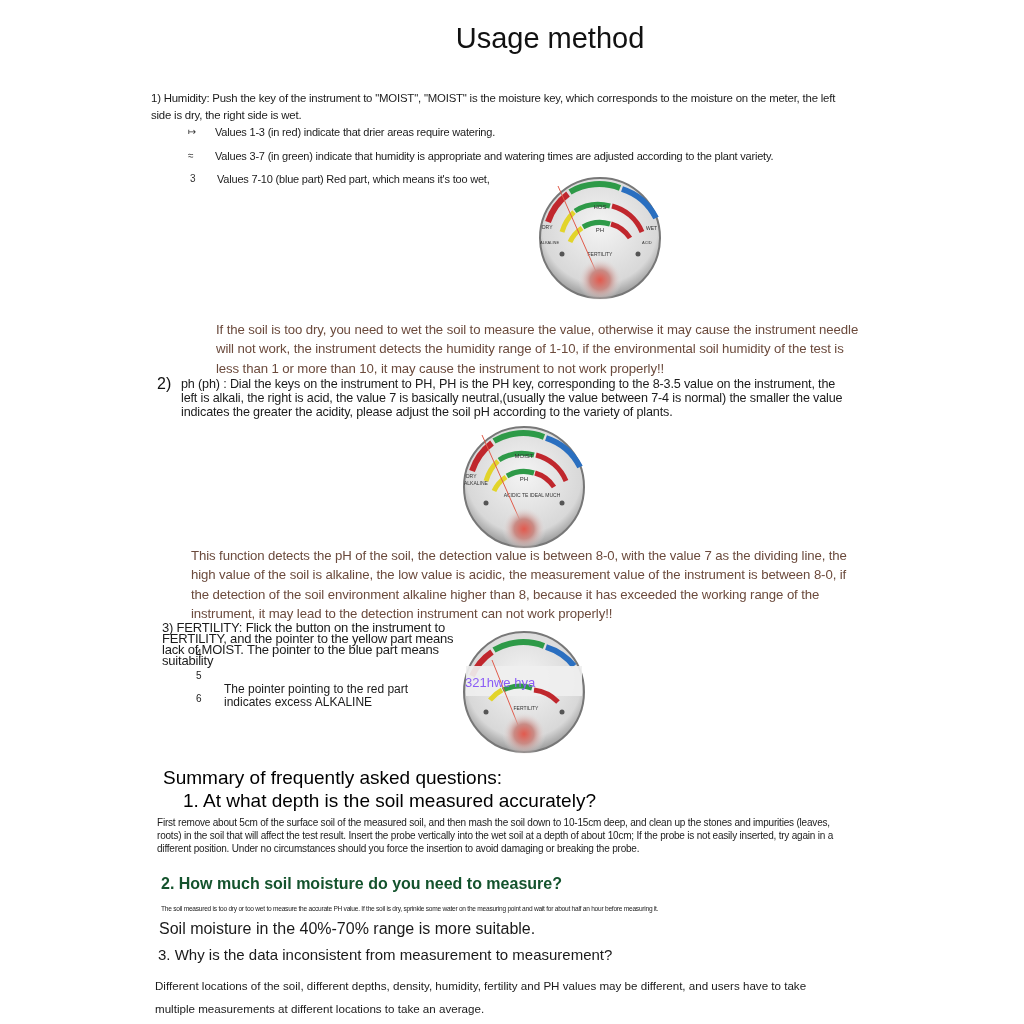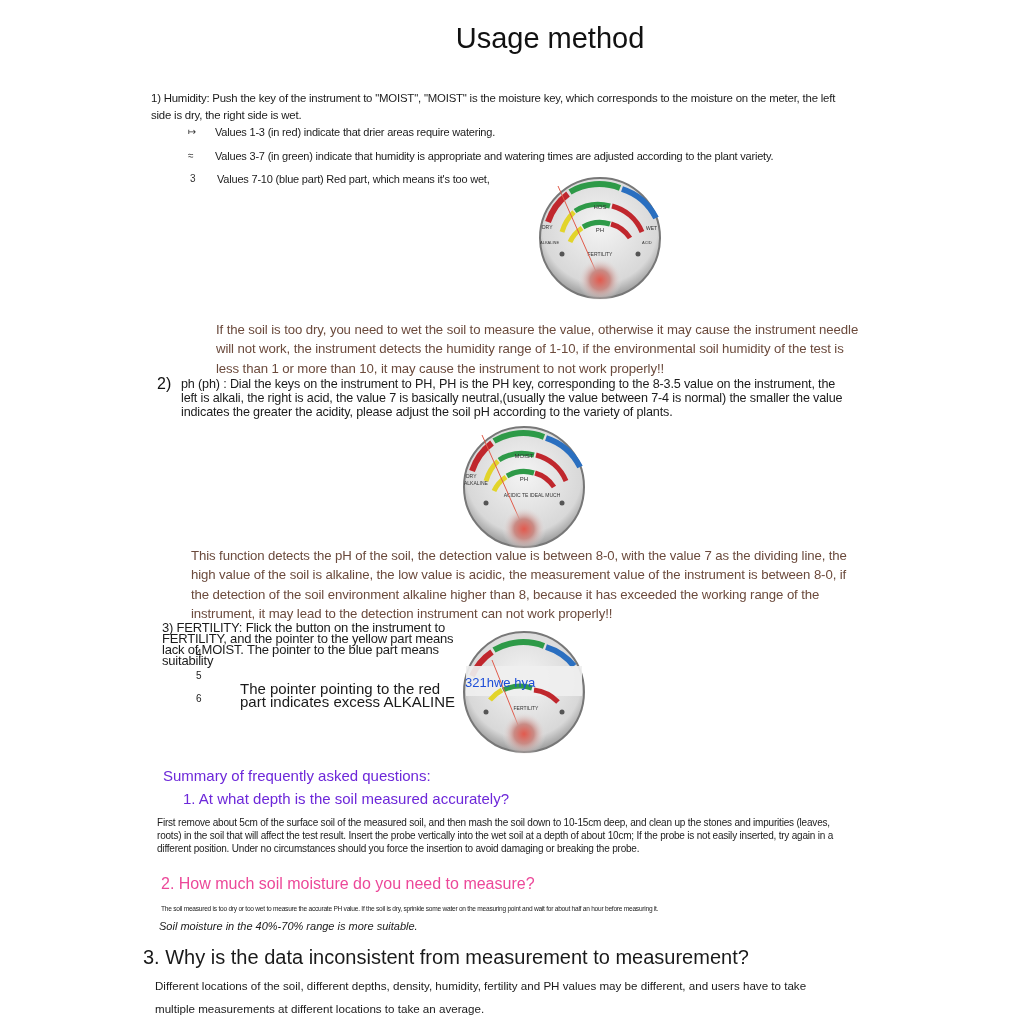--- a/index.html
+++ b/index.html
@@ -7,26 +7,26 @@
          font-family: "Liberation Sans", "DejaVu Sans", sans-serif; color: #1a1a1a; }
   .abs { position: absolute; }
   .title { left: 0; width: 1100px; top: 22px; text-align: center; font-size: 29px; color: #111; }
   .p-small { font-size: 11.4px; line-height: 17px; color: #1b1b1b; letter-spacing: -0.2px; }
   .li { font-size: 11px; color: #1b1b1b; letter-spacing: -0.2px; }
   .li .num { position: absolute; left: -27px; font-size: 10px; color: #333; }
   .brown { color: #6b4a3c; font-size: 13.2px; line-height: 19.3px; letter-spacing: -0.1px; }
   .num2 { font-size: 16px; color: #111; }
   .p-mid { font-size: 12.6px; line-height: 14px; color: #1b1b1b; letter-spacing: -0.15px; }
   .tiny { font-size: 13px; line-height: 11px; color: #1b1b1b; letter-spacing: -0.2px; }
-  .h2 { font-size: 15px; color: #6d28d9; }
-  .h3 { font-size: 16px; color: #ec4899; }
+  .h2 { font-size: 19px; color: #000000; }
+  .h3 { font-size: 16px; color: #14532d; font-weight: bold; }
   .faq-body { font-size: 10px; line-height: 13px; color: #1b1b1b; letter-spacing: -0.2px; }
   .micro { font-size: 6.6px; color: #1b1b1b; letter-spacing: -0.25px; }
   .gauge { width: 124px; height: 124px; }
-  .overlay-text { font-size: 13px; color: #1d4ed8; }
+  .overlay-text { font-size: 13px; color: #8b5cf6; }
 </style>
 </head>
 <body>
 
 <div class="abs title">Usage method</div>
 
 <div class="abs p-small" style="left:151px; top:90px; width:700px;">1) Humidity: Push the key of the instrument to "MOIST", "MOIST" is the moisture key, which corresponds to the moisture on the meter, the left side is dry, the right side is wet.</div>
 
 <div class="abs li" style="left:215px; top:126px;">
   <span class="num" style="left:-27px;">↦</span>
@@ -103,21 +103,21 @@
   <circle cx="24" cy="78" r="2.5" fill="#555"></circle>
   <circle cx="100" cy="78" r="2.5" fill="#555"></circle>
 </svg>
 
 <div class="abs brown" style="left:191px; top:546px; width:665px;">This function detects the pH of the soil, the detection value is between 8-0, with the value 7 as the dividing line, the high value of the soil is alkaline, the low value is acidic, the measurement value of the instrument is between 8-0, if the detection of the soil environment alkaline higher than 8, because it has exceeded the working range of the instrument, it may lead to the detection instrument can not work properly!!</div>
 
 <div class="abs tiny" style="left:162px; top:622px; width:300px;">3) FERTILITY: Flick the button on the instrument to FERTILITY, and the pointer to the yellow part means lack of MOIST. The pointer to the blue part means suitability</div>
 <div class="abs" style="left:196px; top:648px; font-size:10px;">4</div>
 <div class="abs" style="left:196px; top:670px; font-size:10px;">5</div>
 <div class="abs" style="left:196px; top:693px; font-size:10px;">6</div>
-<div class="abs" style="left:224px; top:683px; width:230px; font-size:15px; line-height:12.5px;margin-left:16px;">The pointer pointing to the red part indicates excess ALKALINE</div>
+<div class="abs" style="left:224px; top:683px; width:230px; font-size:12px; line-height:12.5px;">The pointer pointing to the red part indicates excess ALKALINE</div>
 
 <svg class="abs gauge" style="left:462px; top:630px;" viewBox="0 0 124 124">
   <circle cx="62" cy="62" r="60" fill="url(#face1)" stroke="#777" stroke-width="2"></circle>
   <path d="M10 46 A58 58 0 0 1 30 22" stroke="#c0272d" stroke-width="6" fill="none"></path>
   <path d="M32 20 A58 58 0 0 1 82 16" stroke="#2e9a48" stroke-width="6" fill="none"></path>
   <path d="M84 17 A58 58 0 0 1 112 36" stroke="#2a6fc0" stroke-width="6" fill="none"></path>
   <rect x="4" y="36" width="116" height="30" fill="#efefef" opacity="0.92"></rect>
   <path d="M28 70 A40 40 0 0 1 40 60" stroke="#e2d42a" stroke-width="5" fill="none"></path>
   <path d="M41 60 A40 40 0 0 1 70 58" stroke="#2e9a48" stroke-width="5" fill="none"></path>
   <path d="M72 60 A40 40 0 0 1 96 72" stroke="#c0272d" stroke-width="5" fill="none"></path>
@@ -128,16 +128,16 @@
   <circle cx="100" cy="82" r="2.5" fill="#555"></circle>
 </svg>
 <div class="abs overlay-text" style="left:465px; top:675px;">321hwe hya</div>
 
 <div class="abs h2" style="left:163px; top:767px;">Summary of frequently asked questions:</div>
 <div class="abs h2" style="left:163px; top:790px;margin-left:20px;">1. At what depth is the soil measured accurately?</div>
 <div class="abs faq-body" style="left:157px; top:816px; width:690px;">First remove about 5cm of the surface soil of the measured soil, and then mash the soil down to 10-15cm deep, and clean up the stones and impurities (leaves, roots) in the soil that will affect the test result. Insert the probe vertically into the wet soil at a depth of about 10cm; If the probe is not easily inserted, try again in a different position. Under no circumstances should you force the insertion to avoid damaging or breaking the probe.</div>
 
 <div class="abs h3" style="left:161px; top:875px;">2. How much soil moisture do you need to measure?</div>
 <div class="abs micro" style="left:161px; top:905px; width:700px; white-space:nowrap;">The soil measured is too dry or too wet to measure the accurate PH value. If the soil is dry, sprinkle some water on the measuring point and wait for about half an hour before measuring it.</div>
-<div class="abs" style="left:159px; top:920px; font-size:11px;font-style:italic;">Soil moisture in the 40%-70% range is more suitable.</div>
+<div class="abs" style="left:159px; top:920px; font-size:16px;">Soil moisture in the 40%-70% range is more suitable.</div>
 
-<div class="abs" style="left:143px; top:946px; font-size:20px;">3. Why is the data inconsistent from measurement to measurement?</div>
+<div class="abs" style="left:158px; top:946px; font-size:15px;">3. Why is the data inconsistent from measurement to measurement?</div>
 <div class="abs" style="left:155px; top:974px; width:690px; font-size:11.6px; line-height:23px;">Different locations of the soil, different depths, density, humidity, fertility and PH values may be different, and users have to take multiple measurements at different locations to take an average.</div>
 
 </body></html>

